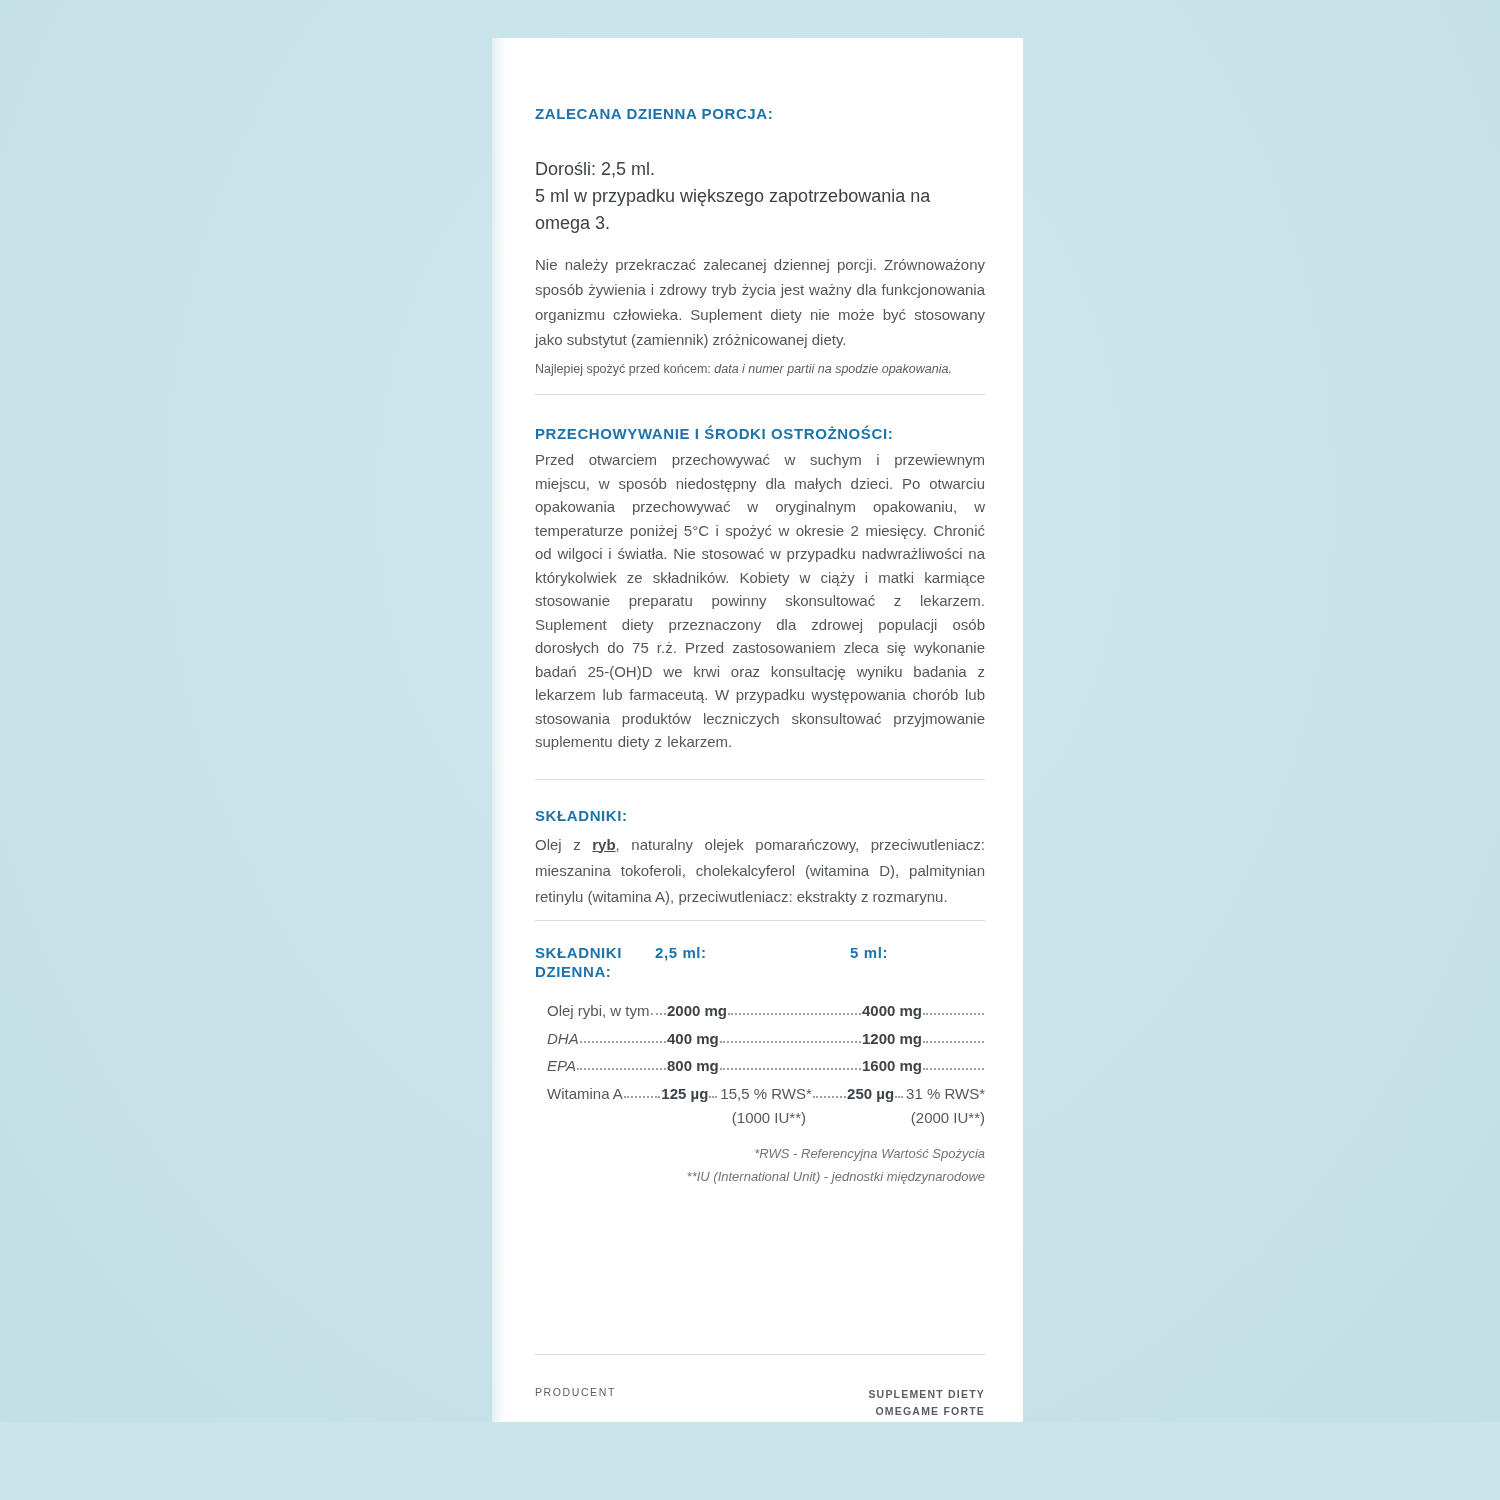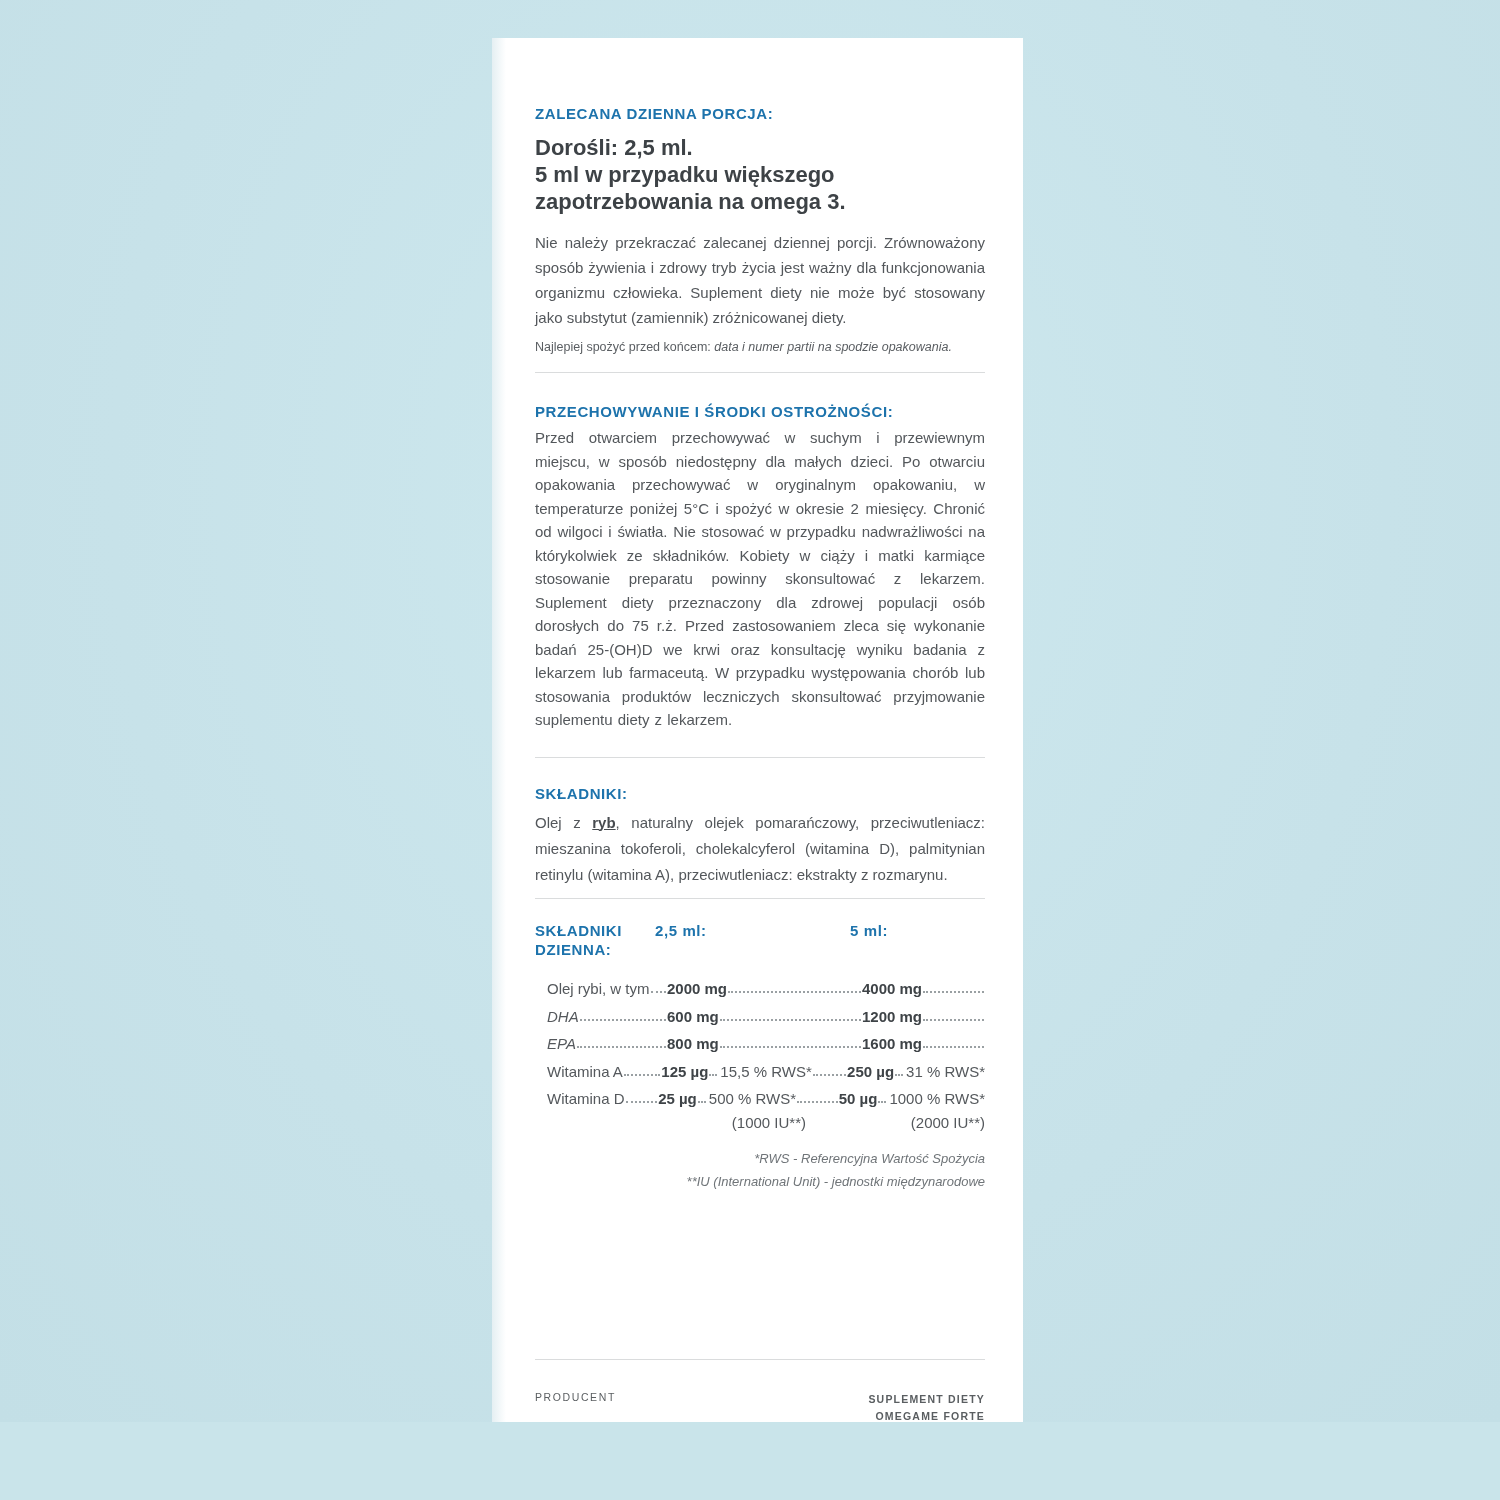--- a/index.html
+++ b/index.html
@@ -30,23 +30,23 @@
     pointer-events: none;
   }
   h2.blue {
     color: #1d73ac;
     font-size: 15px;
     font-weight: 700;
     letter-spacing: 0.6px;
     line-height: 19px;
   }
   .dose {
-    margin-top: 11px;
-    font-size: 22px;
-    font-weight: 700;
+    margin-top: 33px;
+    font-size: 18px;
+    font-weight: 400;
     line-height: 27px;
     color: #3d4246;
   }
   .body {
     font-size: 15px;
     line-height: 25px;
     color: #53575b;
     text-align: justify;
   }
   .body.p1 { margin-top: 15px; }
@@ -227,21 +227,21 @@
               <span class="lead"></span>
             </div>
         </div>
 
         <div class="trow">
           <div class="tseg tseg-name">
               <span class="tname it">DHA</span>
               <span class="lead"></span>
             </div>
           <div class="tseg tseg-v1">
-              <span class="tval">600 mg</span>
+              <span class="tval">400 mg</span>
               <span class="lead"></span>
             </div>
           <div class="tseg tseg-v2">
               <span class="tval">1200 mg</span>
               <span class="lead"></span>
             </div>
         </div>
 
         <div class="trow">
           <div class="tseg tseg-name">
@@ -269,37 +269,20 @@
               <span class="trws">15,5 % RWS*</span>
               <span class="lead"></span>
             </div>
           <div class="tseg tseg-v2">
               <span class="tval">250 µg</span>
               <span class="lead"></span>
               <span class="trws">31 % RWS*</span>
             </div>
         </div>
 
-        <div class="trow">
-          <div class="tseg tseg-name">
-              <span class="tname">Witamina D</span>
-              <span class="lead"></span>
-            </div>
-          <div class="tseg tseg-v1">
-              <span class="tval">25 µg</span>
-              <span class="lead lead-s"></span>
-              <span class="trws">500 % RWS*</span>
-              <span class="lead"></span>
-            </div>
-          <div class="tseg tseg-v2">
-              <span class="tval">50 µg</span>
-              <span class="lead"></span>
-              <span class="trws">1000 % RWS*</span>
-            </div>
-        </div>
 
         <div class="iurow">
           <span class="sp"></span>
           <span class="iu1">(1000 IU**)</span>
           <span class="iu2">(2000 IU**)</span>
         </div>
       </div>
 
       <div class="footnotes">
         <div>*RWS - Referencyjna Wartość Spożycia</div>

